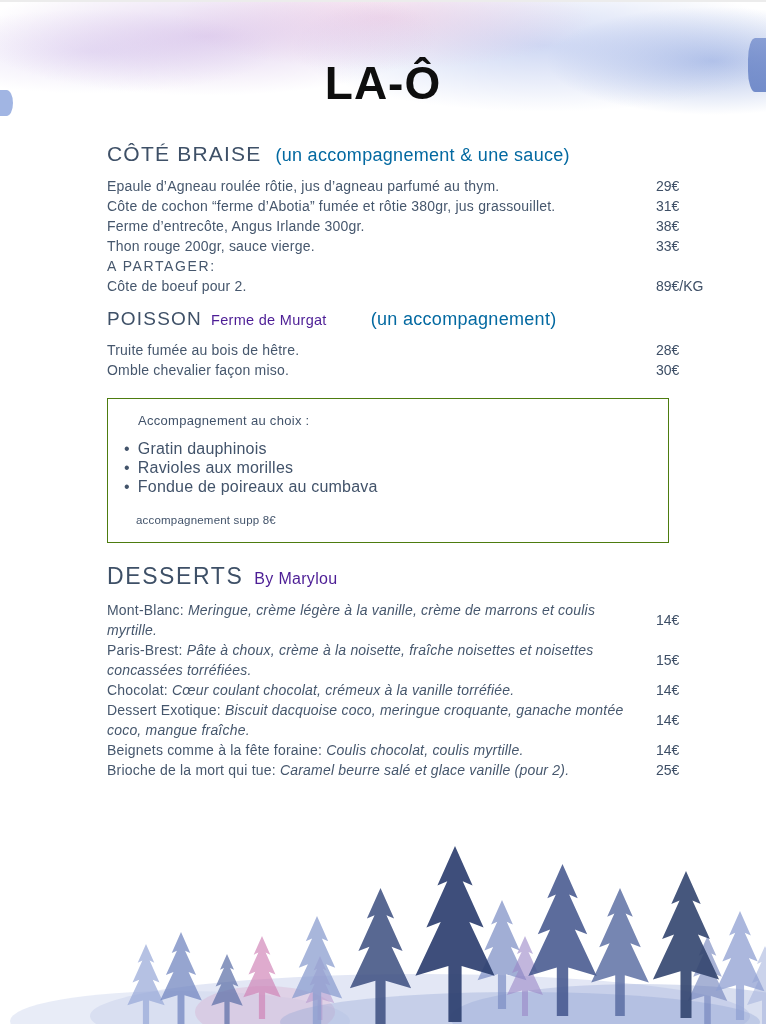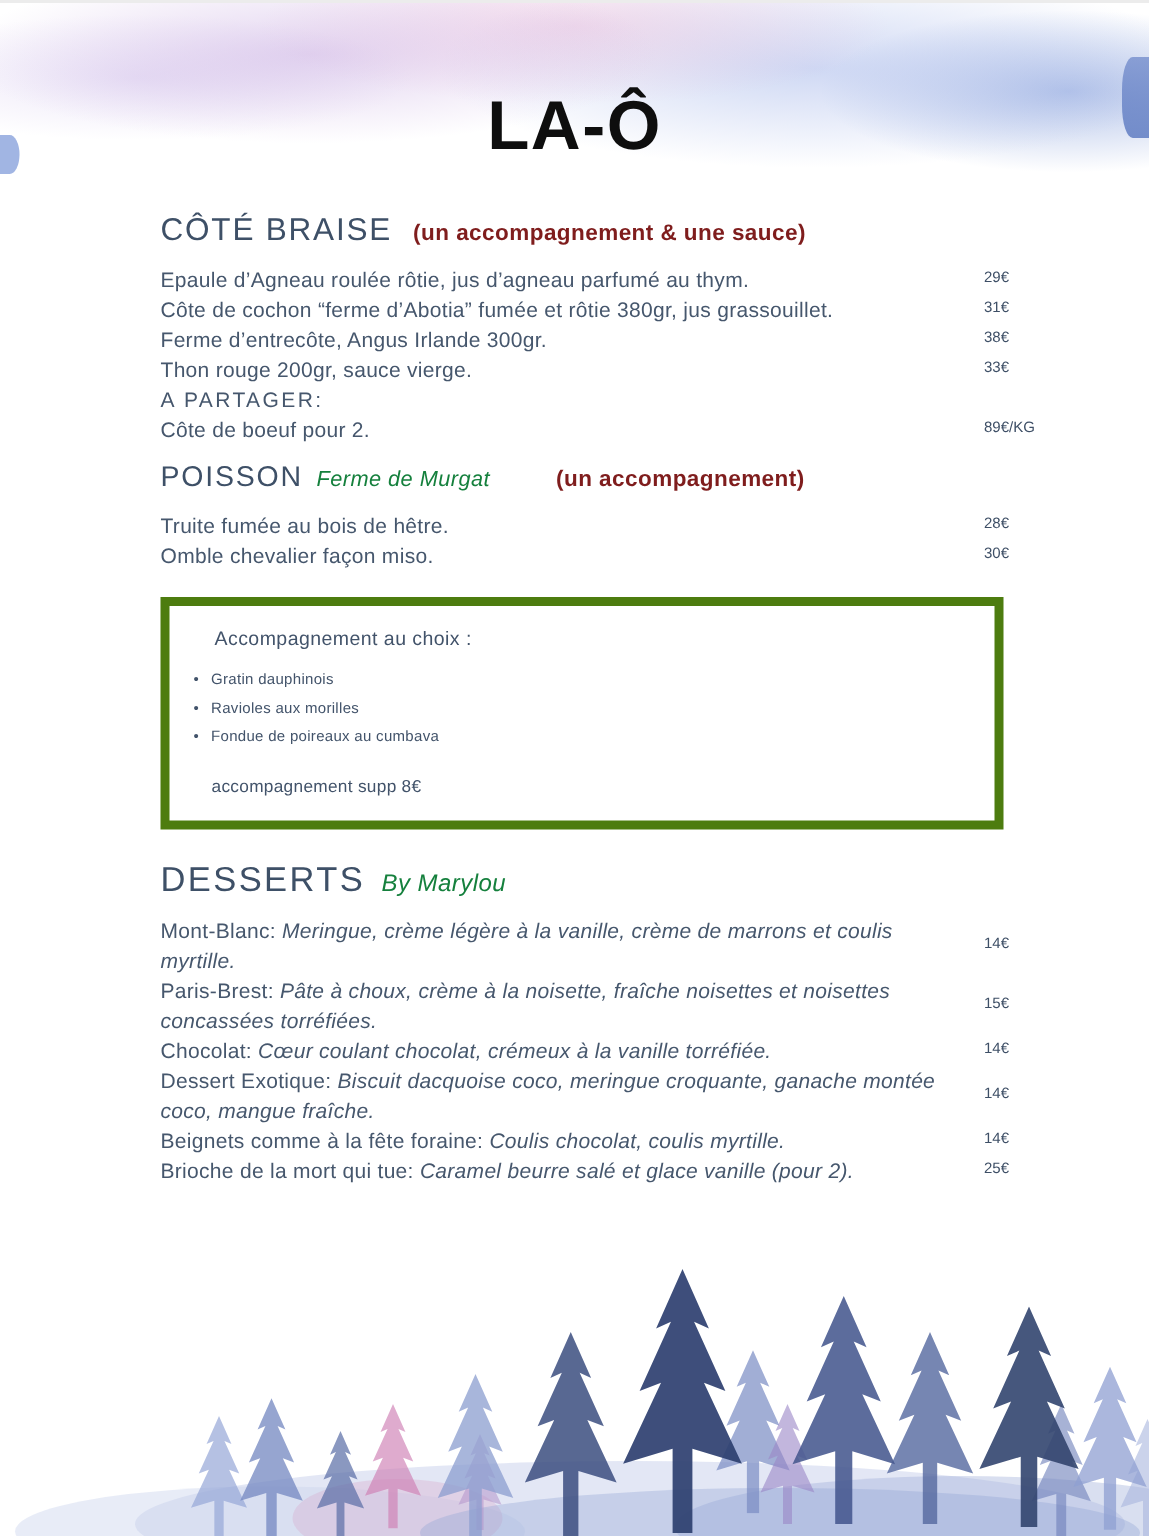--- a/index.html
+++ b/index.html
@@ -35,46 +35,46 @@
     font-size:46px; font-weight:800; letter-spacing:1px; color:#0e0e0e;
   }
 
   
   .content{ position:relative; z-index:1; margin:32px 58px 0 107px; }
 
   .section-title{
     font-size:21px; font-weight:500; letter-spacing:1.2px; color:#3e5067;
     display:flex; align-items:baseline; margin-bottom:10px;
   }
-  .title-note{ font-size:15px; font-weight:700; letter-spacing:.3px; margin-left:14px; color:#7f1d1d; }
-  .title-sub{ font-size:14.5px; font-weight:400; letter-spacing:.3px; margin-left:9px; color:#15803d;font-style:italic; }
+  .title-note{ font-size:18px; font-weight:400; letter-spacing:.3px; margin-left:14px; color:#0369a1; }
+  .title-sub{ font-size:14.5px; font-weight:400; letter-spacing:.3px; margin-left:9px; color:#4c1d95; }
 
   .menu-row{ display:flex; align-items:center; }
   .item-name{ flex:1; font-size:14px; line-height:20px; letter-spacing:.2px; color:#46576d; }
   .item-price{
-    flex:0 0 52px; margin-left:8px; font-size:10px; line-height:20px;
+    flex:0 0 52px; margin-left:8px; font-size:14px; line-height:20px;
     color:#3e4f66; font-weight:500; white-space:nowrap;
   }
   .spaced .item-name{ letter-spacing:1.6px; }
 
   .poisson{ margin-top:12px; }
   .poisson .section-title{ font-size:19px; }
   .poisson .title-note{ margin-left:44px; }
 
   
   .options-box{
-    margin-top:18px; width:562px; border:6px solid #4d7c0f;
+    margin-top:18px; width:562px; border:1px solid #4d7c0f;
     padding:14px 16px 16px 14px; display:flex; background:#fff;
   }
   .opt-sides{ flex:0 0 302px; }
   .opt-sauces{ flex:1; }
   .opt-title{ font-size:13px; letter-spacing:.3px; color:#42536a; }
   .opt-sides .opt-title{ margin-left:16px; }
   .opt-list{ list-style:none; margin-top:14px; }
-  .opt-list li{ display:flex; font-size:10px; line-height:14px; margin-bottom:5px; color:#42536a; letter-spacing:.2px; }
+  .opt-list li{ display:flex; font-size:16px; line-height:14px; margin-bottom:5px; color:#42536a; letter-spacing:.2px; }
   .opt-list li::before{ content:"•"; margin:0 8px 0 2px; }
   .opt-note{ font-size:11.5px; margin-top:20px; margin-left:14px; color:#42536a; letter-spacing:.2px; }
   .sauce-row{ display:flex; font-size:12px; color:#42536a; margin-top:10px; letter-spacing:.2px; }
   .sauce-row.first{ margin-top:18px; }
   .sauce-row::before{ content:"•"; margin:0 10px 0 8px; }
   .sauce-name{ flex:0 0 66px; }
   .sauce-note{ font-size:11.5px; }
 
   
   .desserts{ margin-top:20px; }

